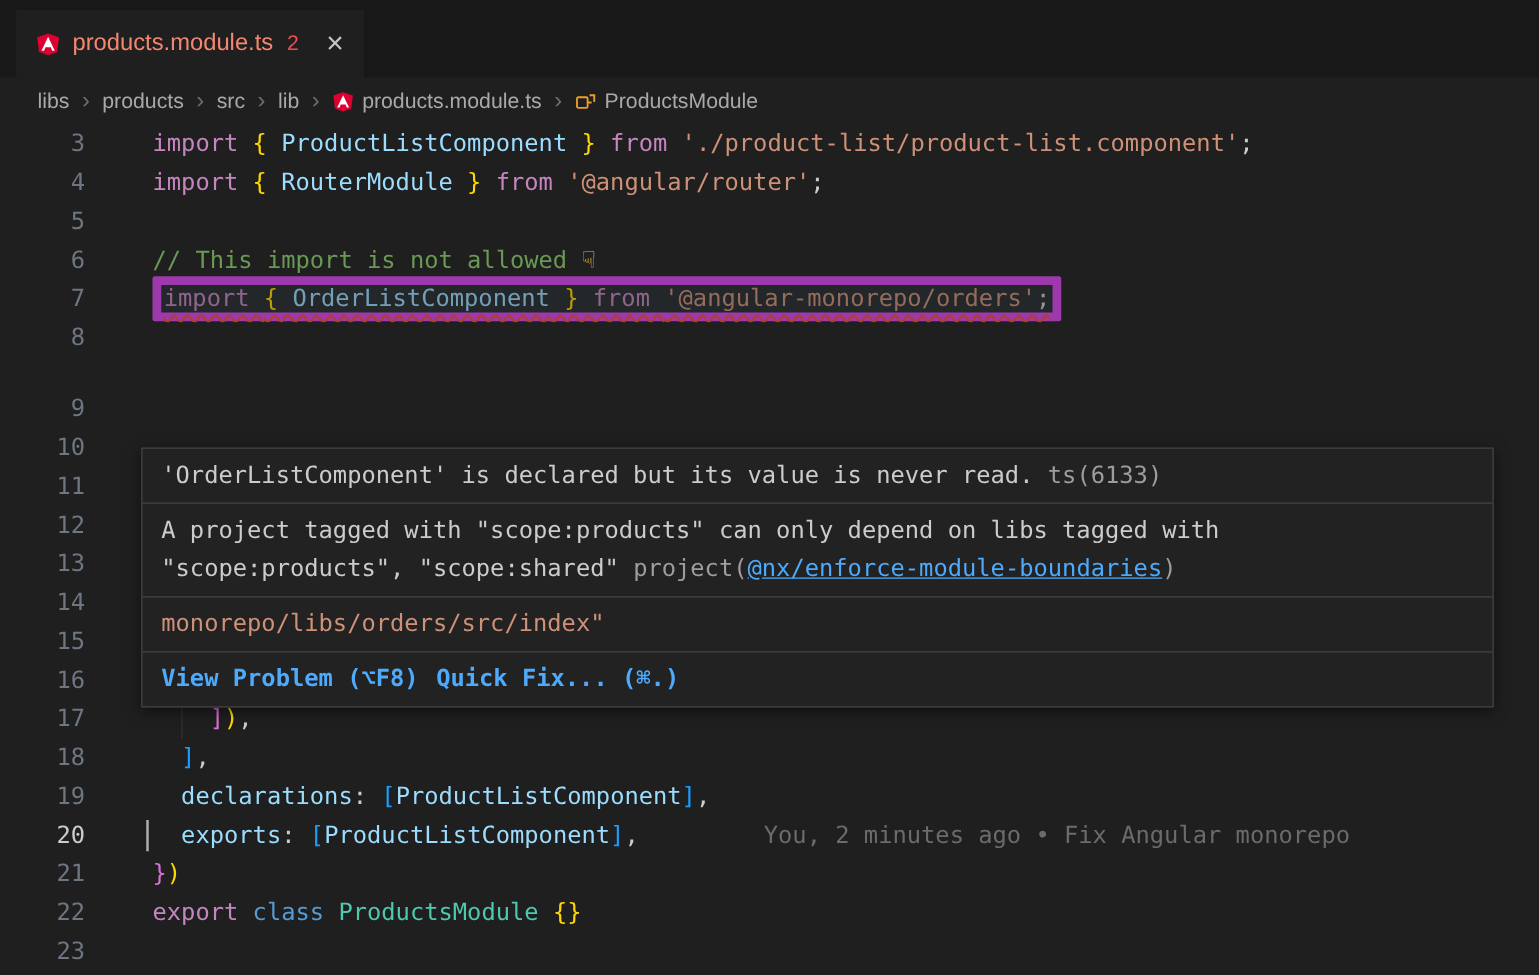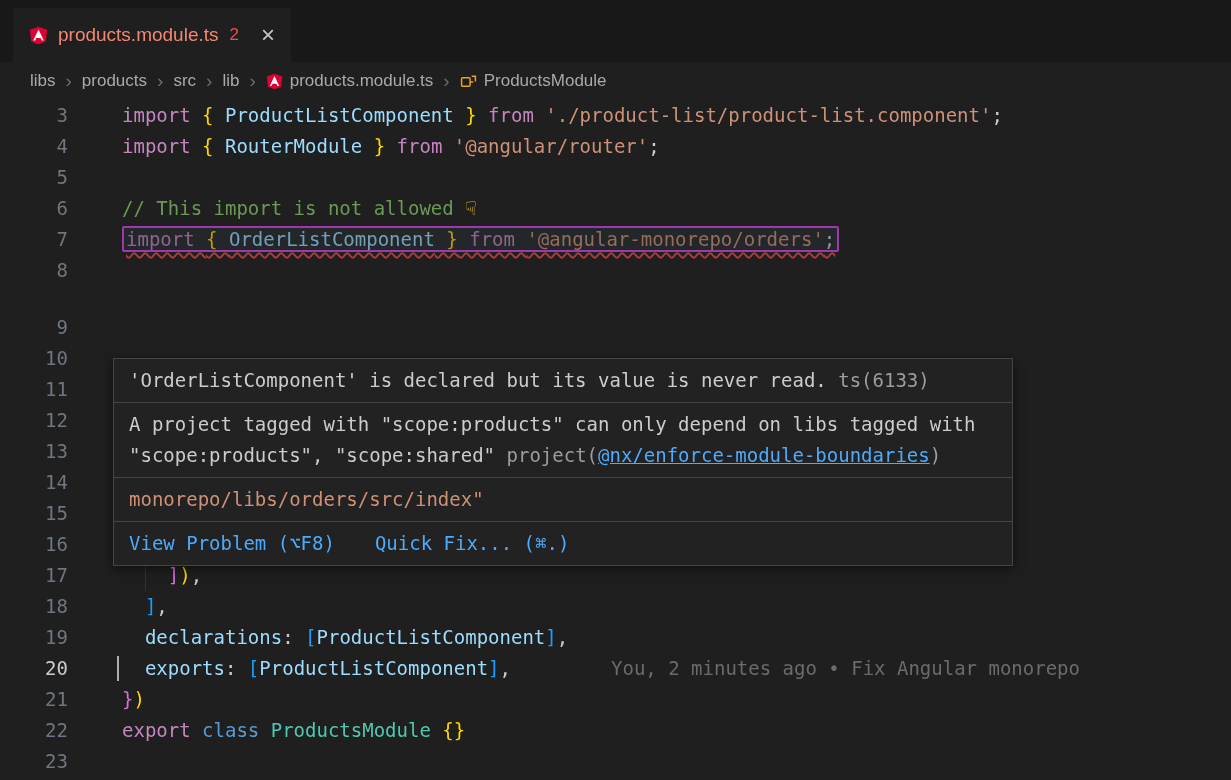--- a/index.html
+++ b/index.html
@@ -77,49 +77,49 @@
   .tok-str  { color:#ce9178; }
   .tok-cmt  { color:#6a9955; }
   .tok-b1   { color:#ffd700; }
   .tok-b2   { color:#da70d6; }
   .tok-b3   { color:#179fff; }
   .tok-pun  { color:#cccccc; }
   .tok-emoji{ color:#e2b93d; }
 
   .stmt.unused {
     opacity:.68;
-    border:2px solid #d946ef;
+    border:7px solid #d946ef;
     background:rgba(86,120,154,.13);
     border-radius:2px;
     padding:0 2px;
     text-decoration:underline wavy #f14c4c 1.5px;
     text-underline-offset:6px;
     text-decoration-skip-ink:none;
   }
 
   
   .hover-popup {
     position:absolute;
     left:113px; top:258px;
-    width:900px;
+    width:1082px;
     background:#222222;
     border:1px solid #454545;
     z-index:20;
     font-family:"DejaVu Sans Mono","DejaVu Sans",monospace;
     font-size:19px;
     color:#cccccc;
     box-shadow:0 3px 10px rgba(0,0,0,.55);
   }
   .hover-section { padding:6px 15px; line-height:31px; }
   .hover-divider { height:1px; background:#454545; }
   .hover-code { color:#9d9d9d; }
   .hover-link { color:#4daafc; text-decoration:underline; cursor:pointer; }
   .hover-kw  { color:#569cd6; }
   .hover-str { color:#ce9178; }
-  .hover-actions { padding:6px 15px; line-height:31px; display:flex; gap:40px; }
+  .hover-actions { padding:6px 15px; line-height:31px; display:flex; gap:14px;font-weight:bold; }
   .action-link { color:#4daafc; cursor:pointer; }
 
   .icon-wrap { display:inline-flex; align-items:center; }
 </style>
 </head>
 <body>
 
 <div class="tab-bar">
   <div class="tab">
     <span class="icon-wrap">

